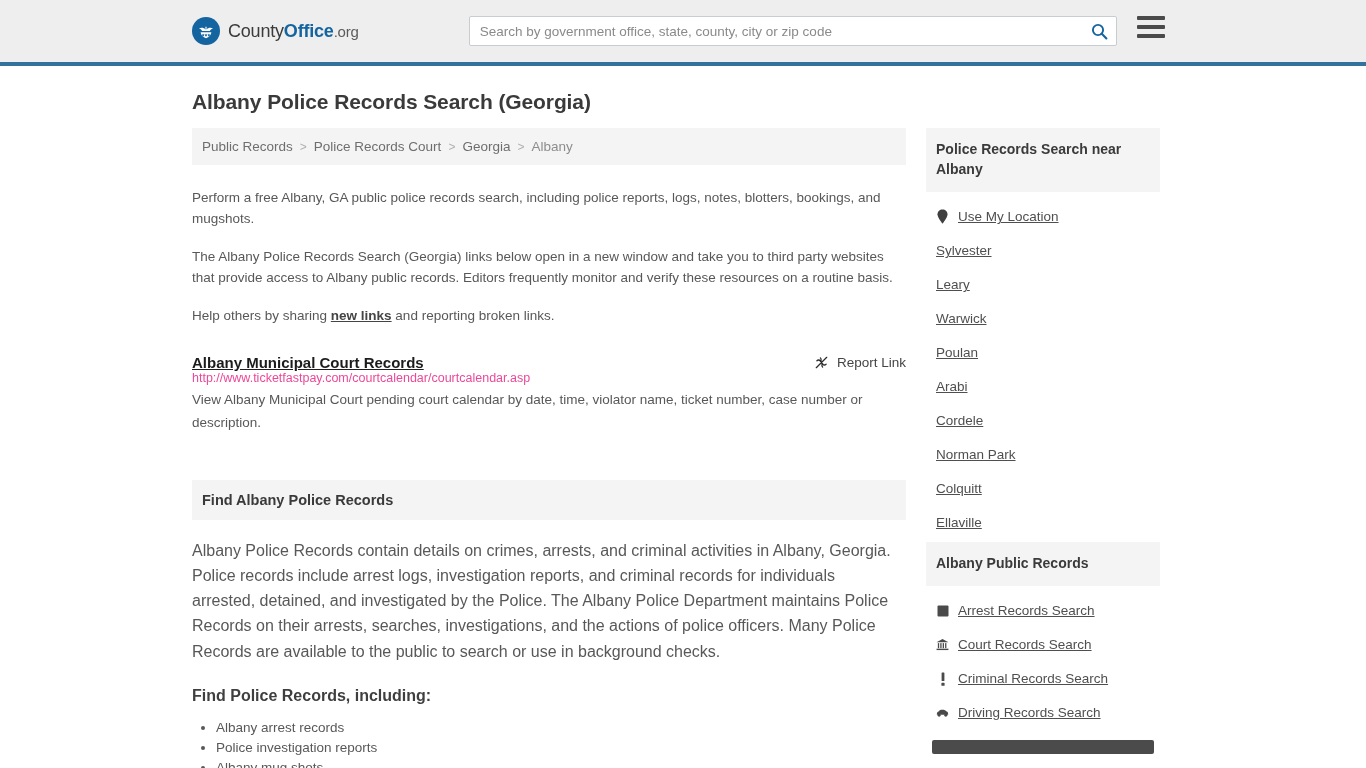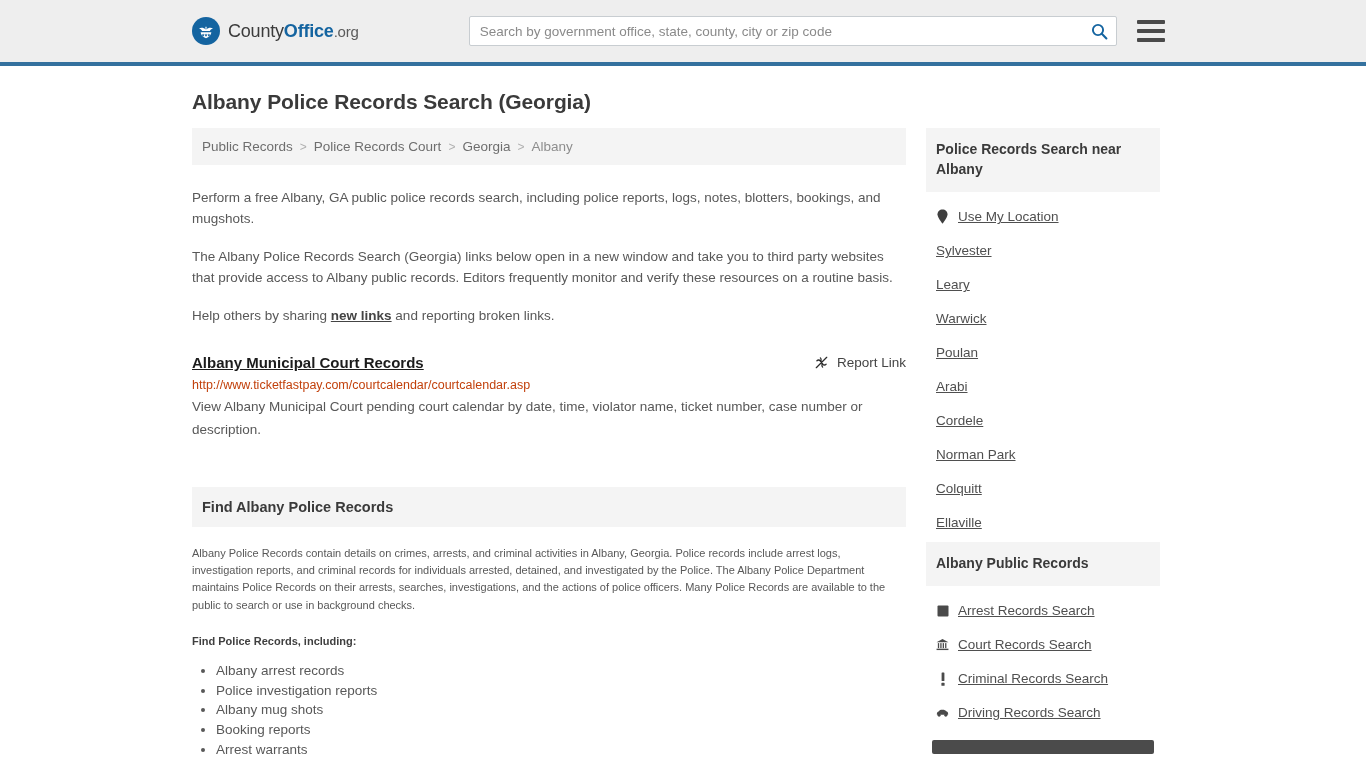--- a/index.html
+++ b/index.html
@@ -18,21 +18,20 @@
     position: relative;
     height: 66px;
     background: #eeeeee;
     border-bottom: 4px solid #34719e;
     display: flex;
     align-items: center;
   }
   .header-inner {
     width: 1366px;
     display: flex;
-    align-items: center;
     padding: 0 78px 0 192px;
   }
   .brand {
     display: flex;
     align-items: center;
     gap: 8px;
     text-decoration: none;
     flex: 0 0 auto;
   }
   .brand-mark {
@@ -173,43 +172,42 @@
     gap: 8px;
     font-size: 13.5px;
     color: #444444;
     cursor: pointer;
     white-space: nowrap;
     padding-top: 1px;
   }
   .record-url {
     display: block;
     font-size: 12.5px;
-    color: #c2410c;
-    margin-top: 7px;
+    color: #ec4899;
     text-decoration: none;
     word-break: break-all;
   }
   .record-desc {
     font-size: 13.5px;
     color: #585858;
     line-height: 1.72;
     margin: 3px 0 0 0;
   }
 
   
   .section-head {
     background: #f4f4f4;
     padding: 12px 10px;
     font-size: 14.5px;
     font-weight: bold;
     color: #3a3a3a;
     margin-top: 45px;
   }
   .section-body p {
-    font-size: 11px;
+    font-size: 16px;
     line-height: 1.58;
     color: #585858;
     margin: 18px 12px 0 0;
   }
   .section-body p.subhead {
     font-weight: bold;
     color: #3f3f3f;
     margin-top: 19px;
   }
   .section-body ul {

